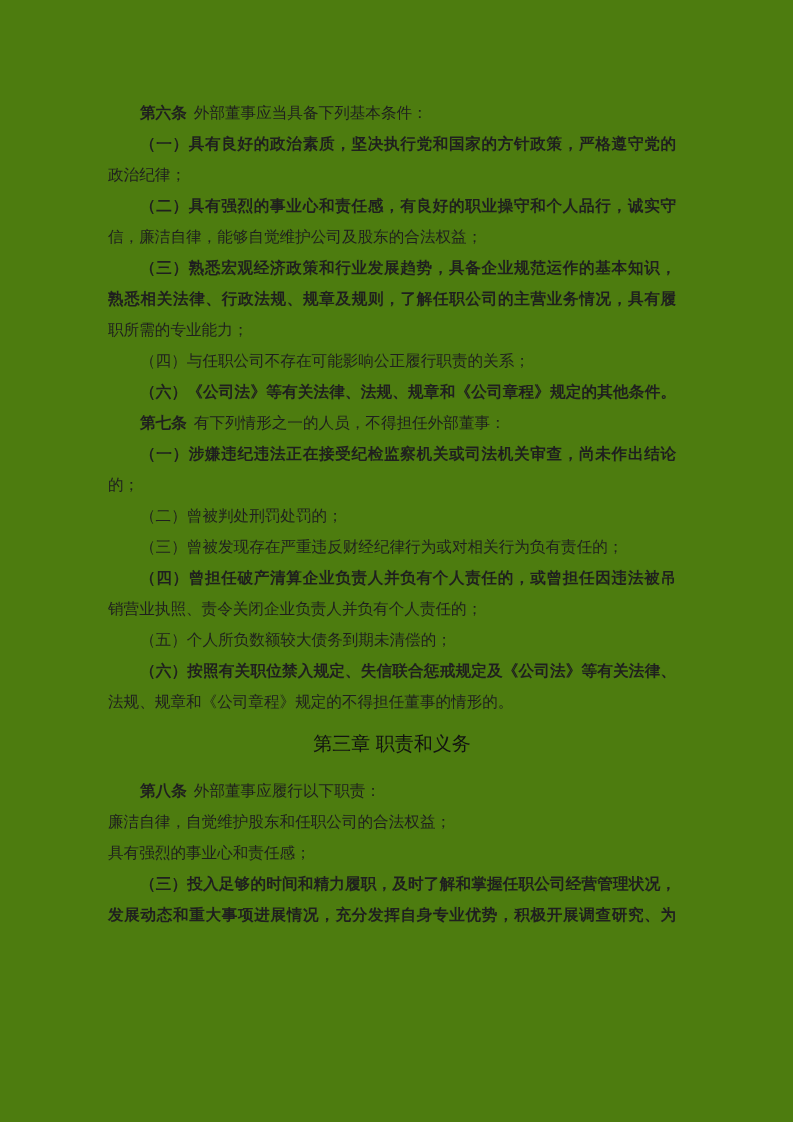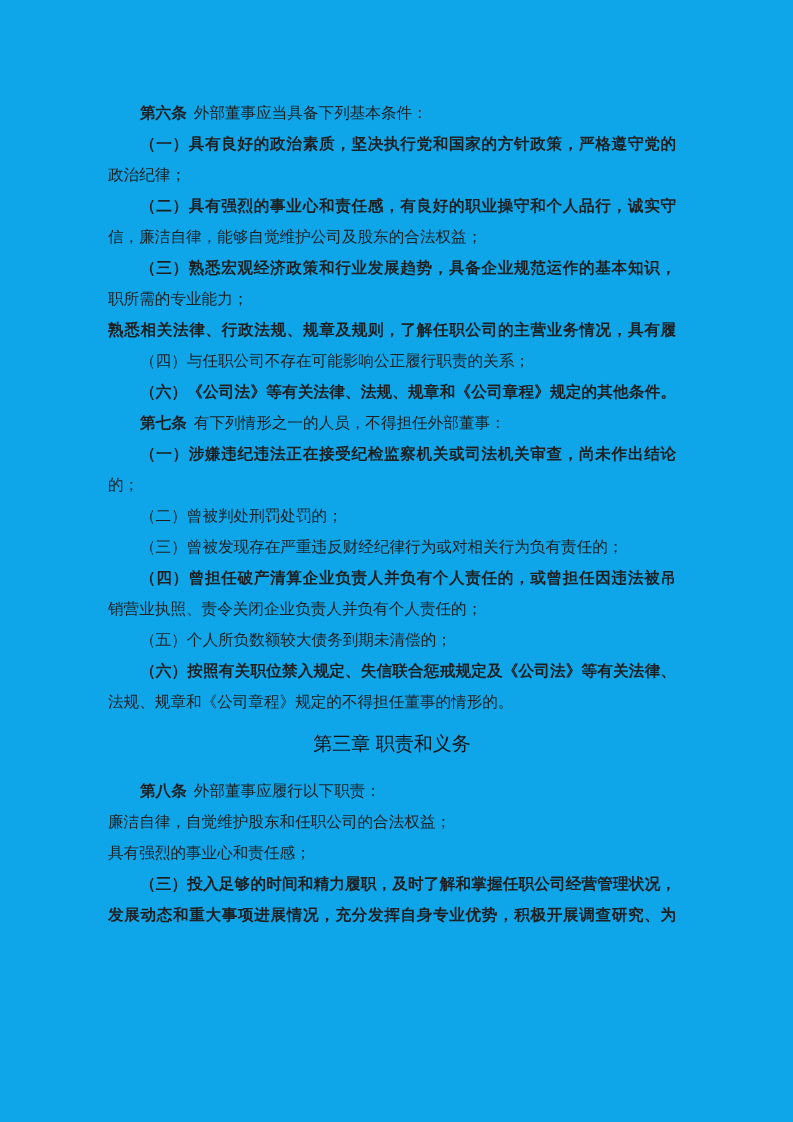--- a/index.html
+++ b/index.html
@@ -4,21 +4,21 @@
 <style>
   html, body {
     margin: 0;
     padding: 0;
     background: #ffffff;
   }
   .page {
     position: relative;
     width: 793px;
     height: 1122px;
-    background: #0ea5e9;
+    background: #4d7c0f;
     overflow: hidden;
     font-family: "Liberation Serif", "DejaVu Serif", serif;
   }
   .content {
     position: absolute;
     left: 108px;
     top: 97px;
     width: 568px;
     font-size: 15.6px;
     line-height: 31px;
@@ -62,22 +62,22 @@
 
     <p class="ln ind"><span class="art">第六条</span><span>外部董事应当具备下列基本条件：</span></p>
 
     <p class="ln ind fill">（一）具有良好的政治素质，坚决执行党和国家的方针政策，严格遵守党的</p>
     <p class="ln">政治纪律；</p>
 
     <p class="ln ind fill">（二）具有强烈的事业心和责任感，有良好的职业操守和个人品行，诚实守</p>
     <p class="ln">信，廉洁自律，能够自觉维护公司及股东的合法权益；</p>
 
     <p class="ln ind fill">（三）熟悉宏观经济政策和行业发展趋势，具备企业规范运作的基本知识，</p>
+    <p class="ln fill">熟悉相关法律、行政法规、规章及规则，了解任职公司的主营业务情况，具有履</p>
     <p class="ln">职所需的专业能力；</p>
-    <p class="ln fill">熟悉相关法律、行政法规、规章及规则，了解任职公司的主营业务情况，具有履</p>
 
     <p class="ln ind">（四）与任职公司不存在可能影响公正履行职责的关系；</p>
 
 
     <p class="ln ind fill">（六）《公司法》等有关法律、法规、规章和《公司章程》规定的其他条件。</p>
 
     <p class="ln ind"><span class="art">第七条</span><span>有下列情形之一的人员，不得担任外部董事：</span></p>
 
     <p class="ln ind fill">（一）涉嫌违纪违法正在接受纪检监察机关或司法机关审查，尚未作出结论</p>
     <p class="ln">的；</p>

